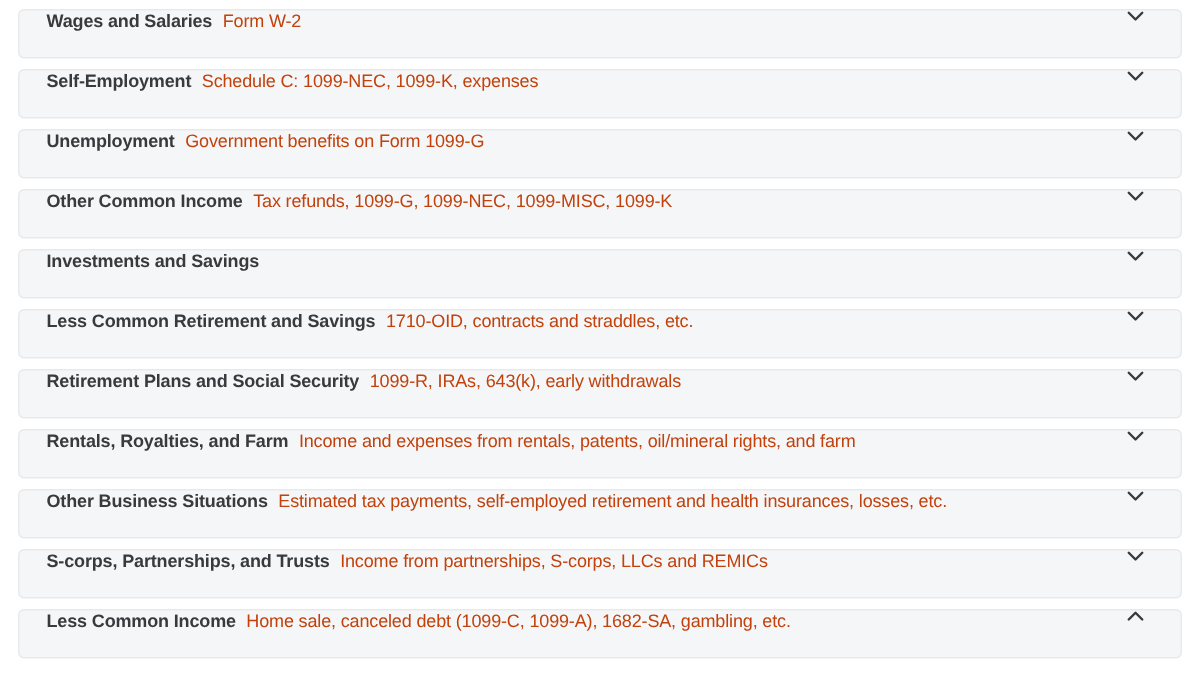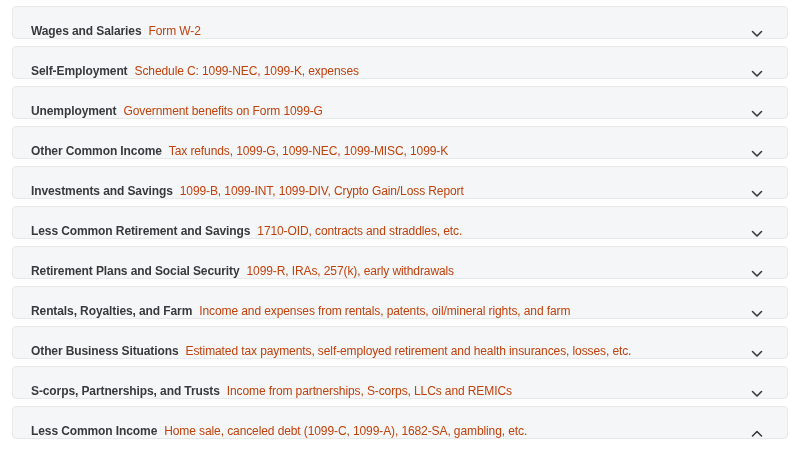--- a/index.html
+++ b/index.html
@@ -8,21 +8,21 @@
     height: 454px;
     background: #ffffff;
     font-family: "Liberation Sans", sans-serif;
     overflow: hidden;
   }
   .accordion {
     padding: 6px 12px 0 12px;
   }
   .acc-row {
     display: flex;
-    align-items: flex-end;
+    align-items: flex-start;
     height: 33px;
     margin-bottom: 7px;
     background: #f5f6f7;
     border: 1px solid #e7e9eb;
     border-radius: 4px;
     padding: 0 24px 0 18px;
     cursor: pointer;
   }
   .acc-title {
     font-size: 12px;
@@ -87,41 +87,40 @@
     <span class="acc-sub">Tax refunds, 1099-G, 1099-NEC, 1099-MISC, 1099-K</span>
     <span class="acc-chevron">
       <svg width="12" height="8" viewBox="0 0 12 8">
           <polyline points="1.5,1.5 6,6 10.5,1.5" fill="none" stroke="#393a3d" stroke-width="1.6" stroke-linecap="round" stroke-linejoin="round"></polyline>
         </svg>
     </span>
   </div>
 
   <div class="acc-row">
     <span class="acc-title">Investments and Savings</span>
-    <span class="acc-sub">1099-B, 1099-INT, 1099-DIV, Crypto Gain/Loss Report</span>
     <span class="acc-chevron">
       <svg width="12" height="8" viewBox="0 0 12 8">
           <polyline points="1.5,1.5 6,6 10.5,1.5" fill="none" stroke="#393a3d" stroke-width="1.6" stroke-linecap="round" stroke-linejoin="round"></polyline>
         </svg>
     </span>
   </div>
 
   <div class="acc-row">
     <span class="acc-title">Less Common Retirement and Savings</span>
     <span class="acc-sub">1710-OID, contracts and straddles, etc.</span>
     <span class="acc-chevron">
       <svg width="12" height="8" viewBox="0 0 12 8">
           <polyline points="1.5,1.5 6,6 10.5,1.5" fill="none" stroke="#393a3d" stroke-width="1.6" stroke-linecap="round" stroke-linejoin="round"></polyline>
         </svg>
     </span>
   </div>
 
   <div class="acc-row">
     <span class="acc-title">Retirement Plans and Social Security</span>
-    <span class="acc-sub">1099-R, IRAs, 257(k), early withdrawals</span>
+    <span class="acc-sub">1099-R, IRAs, 643(k), early withdrawals</span>
     <span class="acc-chevron">
       <svg width="12" height="8" viewBox="0 0 12 8">
           <polyline points="1.5,1.5 6,6 10.5,1.5" fill="none" stroke="#393a3d" stroke-width="1.6" stroke-linecap="round" stroke-linejoin="round"></polyline>
         </svg>
     </span>
   </div>
 
   <div class="acc-row">
     <span class="acc-title">Rentals, Royalties, and Farm</span>
     <span class="acc-sub">Income and expenses from rentals, patents, oil/mineral rights, and farm</span>

